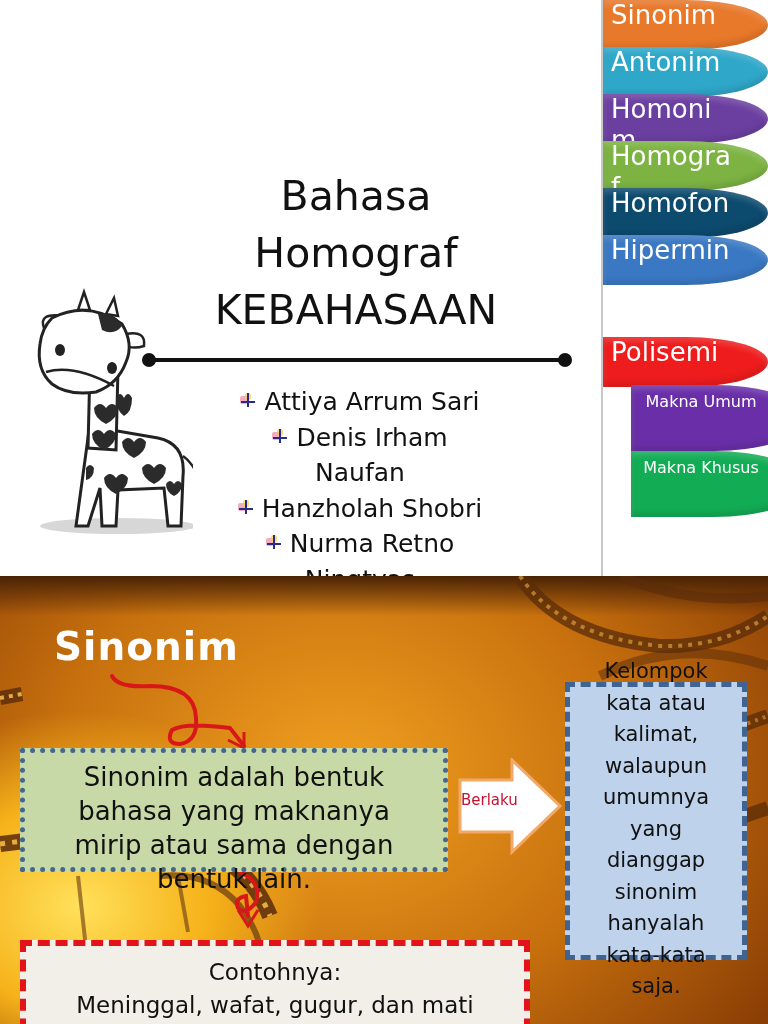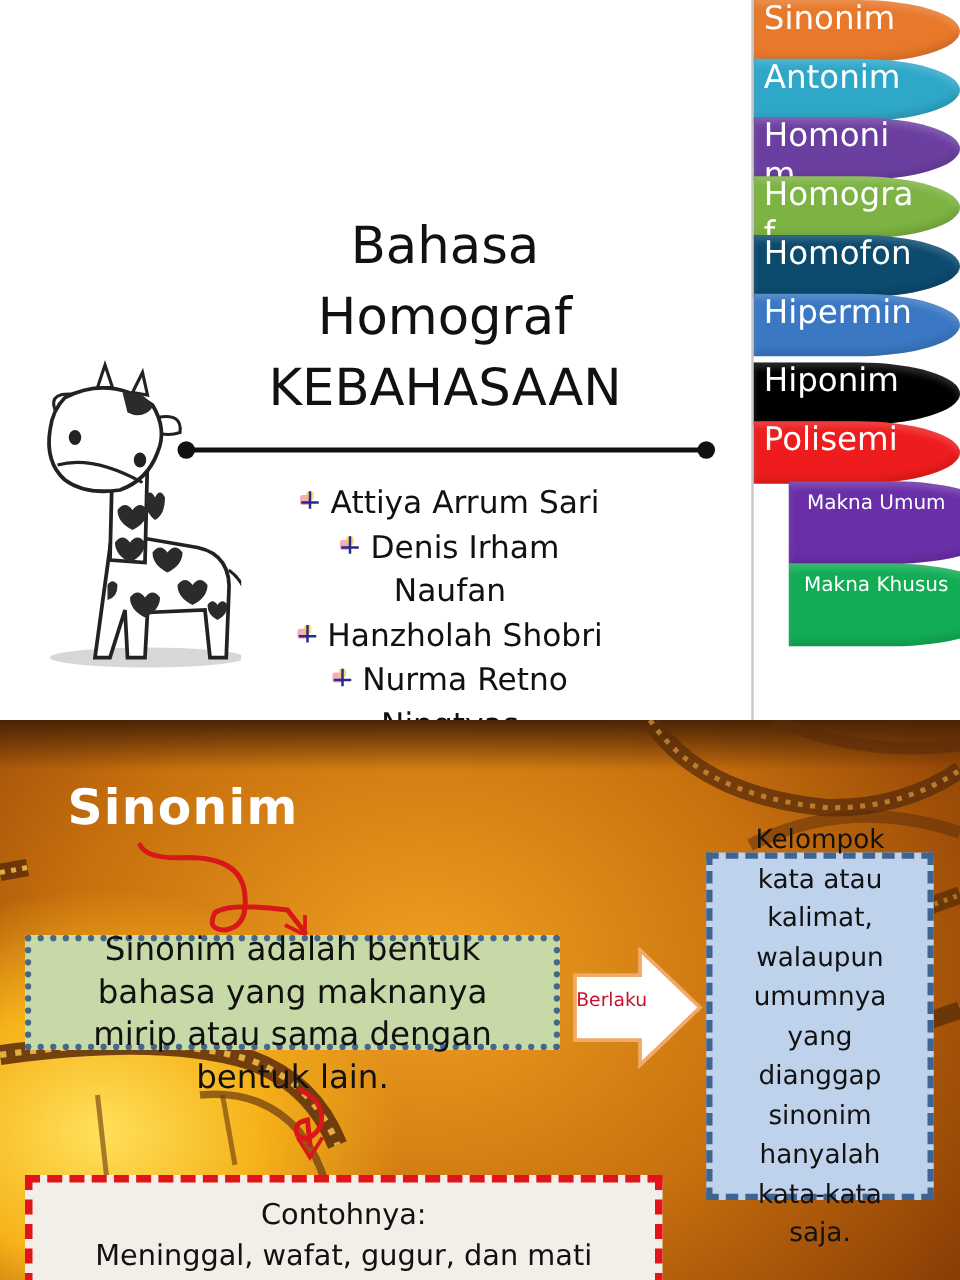--- a/index.html
+++ b/index.html
@@ -70,24 +70,24 @@
     position: absolute; left: 0; top: 0; width: 768px; height: 40px;
     background: linear-gradient(#4a2305, rgba(100,45,5,0));
   }
   .film-svg { position: absolute; left: 0; top: 0; }
 
   .sinonim-heading {
     position: absolute; left: 54px; top: 48px; color: #fff; font-weight: bold;
     font-size: 39px; letter-spacing: 1px;
   }
   .def-box {
-    position: absolute; left: 20px; top: 172px; width: 428px; height: 92px;
+    position: absolute; left: 20px; top: 172px; width: 428px; height: 124px;
     background: #c6d9a6; border: 5px dotted #45678c;
     text-align: center; font-size: 26px; line-height: 34px; color: #111;
-    padding-top: 0; overflow: visible;
+    padding-top: 17px; overflow: visible;
   }
   .def-box div { position: relative; top: -10px; white-space: nowrap; }
 
   .arrow-shape { position: absolute; left: 456px; top: 182px; }
   .arrow-label {
     position: absolute; left: 461px; top: 212px; width: 64px; 
     color: #c8102e; font-size: 15px; line-height: 24px; word-break: break-all;
   }
 
   .note-box {
@@ -188,23 +188,20 @@
       <span>Homonim</span>
     </div>
   <div class="tab" style="top:141px;background:#7cb342;">
       <span>Homograf</span>
     </div>
   <div class="tab" style="top:188px;background:#0c4a6e;">
       <span>Homofon</span>
     </div>
   <div class="tab" style="top:235px;background:#3a78c3;">
       <span>Hipermin</span>
-    </div>
-  <div class="tab" style="top:290px;background:#000000;">
-      <span>Hiponim</span>
     </div>
   <div class="tab" style="top:337px;background:#ee1c1c;">
       <span>Polisemi</span>
     </div>
   <div class="tab two-line" style="top:385px;height:66px;background:#6a2fa8;">
       <span>Makna Umum</span>
     </div>
   <div class="tab two-line" style="top:451px;height:66px;background:#12ac55;">
       <span>Makna Khusus</span>
     </div>

